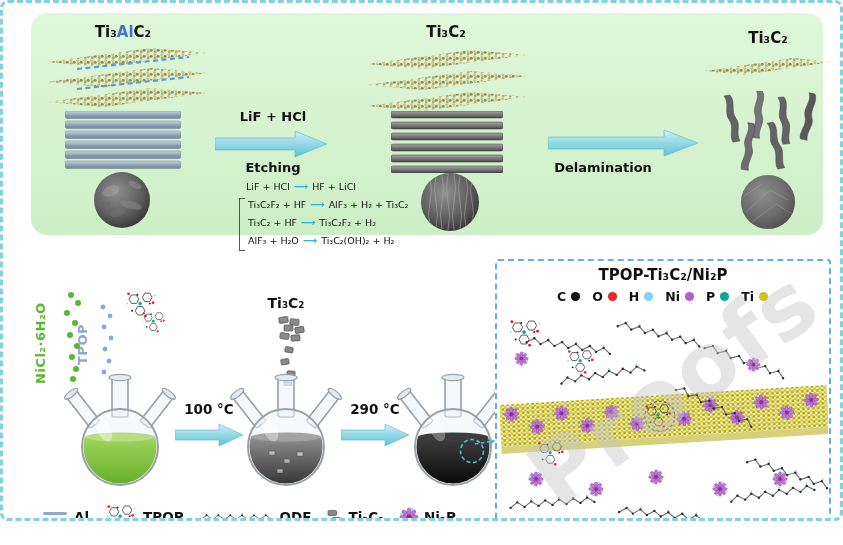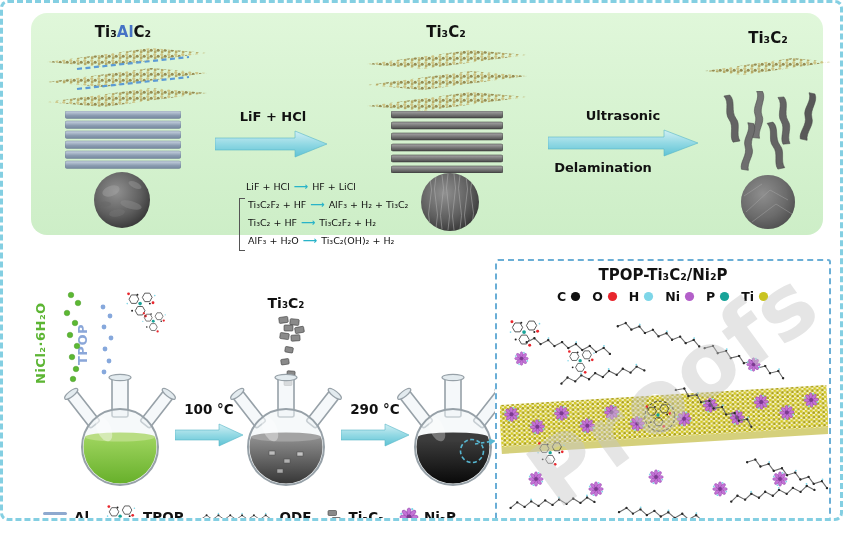--- a/index.html
+++ b/index.html
@@ -164,20 +164,21 @@
       <ellipse cx="24" cy="42" rx="8" ry="3.5" fill="#777" transform="rotate(-10 24 42)"></ellipse>
       <ellipse cx="42" cy="14" rx="7" ry="3" fill="#999" transform="rotate(25 42 14)"></ellipse>
       <ellipse cx="12" cy="33" rx="6" ry="2.5" fill="#666"></ellipse>
     </g>
   </svg>
 
   <div class="abs arrow-label" style="left:208px;top:106px;width:124px">LiF + HCl</div>
   <svg class="abs" style="left:212px;top:127px" width="112" height="28" viewBox="0 0 112 28">
     <polygon points="0,8 80,8 80,1 112,14 80,27 80,20 0,20" fill="url(#arrowGrad)" stroke="#58b7c8" stroke-width="0.6"></polygon>
   </svg>
+  <div class="abs arrow-label" style="left:208px;top:157px;width:124px">Etching</div>
 
   <div class="abs eq-line" style="left:243px;top:176px">
     <span>LiF + HCl</span>
     <span class="eq-arrow">⟶</span>
     <span>HF + LiCl</span>
   </div>
   <div class="abs bracket" style="left:236px;top:195px"></div>
   <div class="abs eq-line" style="left:245px;top:194px">
     <span>Ti₃C₂F₂ + HF</span>
     <span class="eq-arrow">⟶</span>
@@ -223,21 +224,20 @@
       <path d="M16,4 q-3,13 0,26 q3,13 0,26"></path>
       <path d="M22,3 q3,13 0,27 q-3,13 0,27"></path>
       <path d="M28,2 q-3,14 0,28 q3,14 0,28"></path>
       <path d="M34,2 q3,14 0,28 q-3,14 0,28"></path>
       <path d="M40,3 q-3,13 0,27 q3,13 0,27"></path>
       <path d="M46,4 q3,13 0,26 q-3,13 0,26"></path>
       <path d="M52,7 q-3,11 0,23 q3,11 0,23"></path>
     </g>
   </svg>
 
-  <div class="abs arrow-label" style="left:548px;top:105px;width:144px">Ultrasonic</div>
   <svg class="abs" style="left:545px;top:126px" width="150" height="28" viewBox="0 0 150 28">
     <polygon points="0,8 116,8 116,1 150,14 116,27 116,20 0,20" fill="url(#arrowGrad)" stroke="#58b7c8" stroke-width="0.6"></polygon>
   </svg>
   <div class="abs arrow-label" style="left:525px;top:157px;width:150px">Delamination</div>
 
   <div class="abs stage-label" style="left:715px;top:26px;width:100px">Ti₃C₂</div>
 
   <svg class="abs" style="left:698px;top:52px" width="134" height="24" viewBox="0 0 134 24">
     <path d="M4,16 L92,3 L130,7 L42,20 Z" fill="url(#mxdots)"></path>
   </svg>

